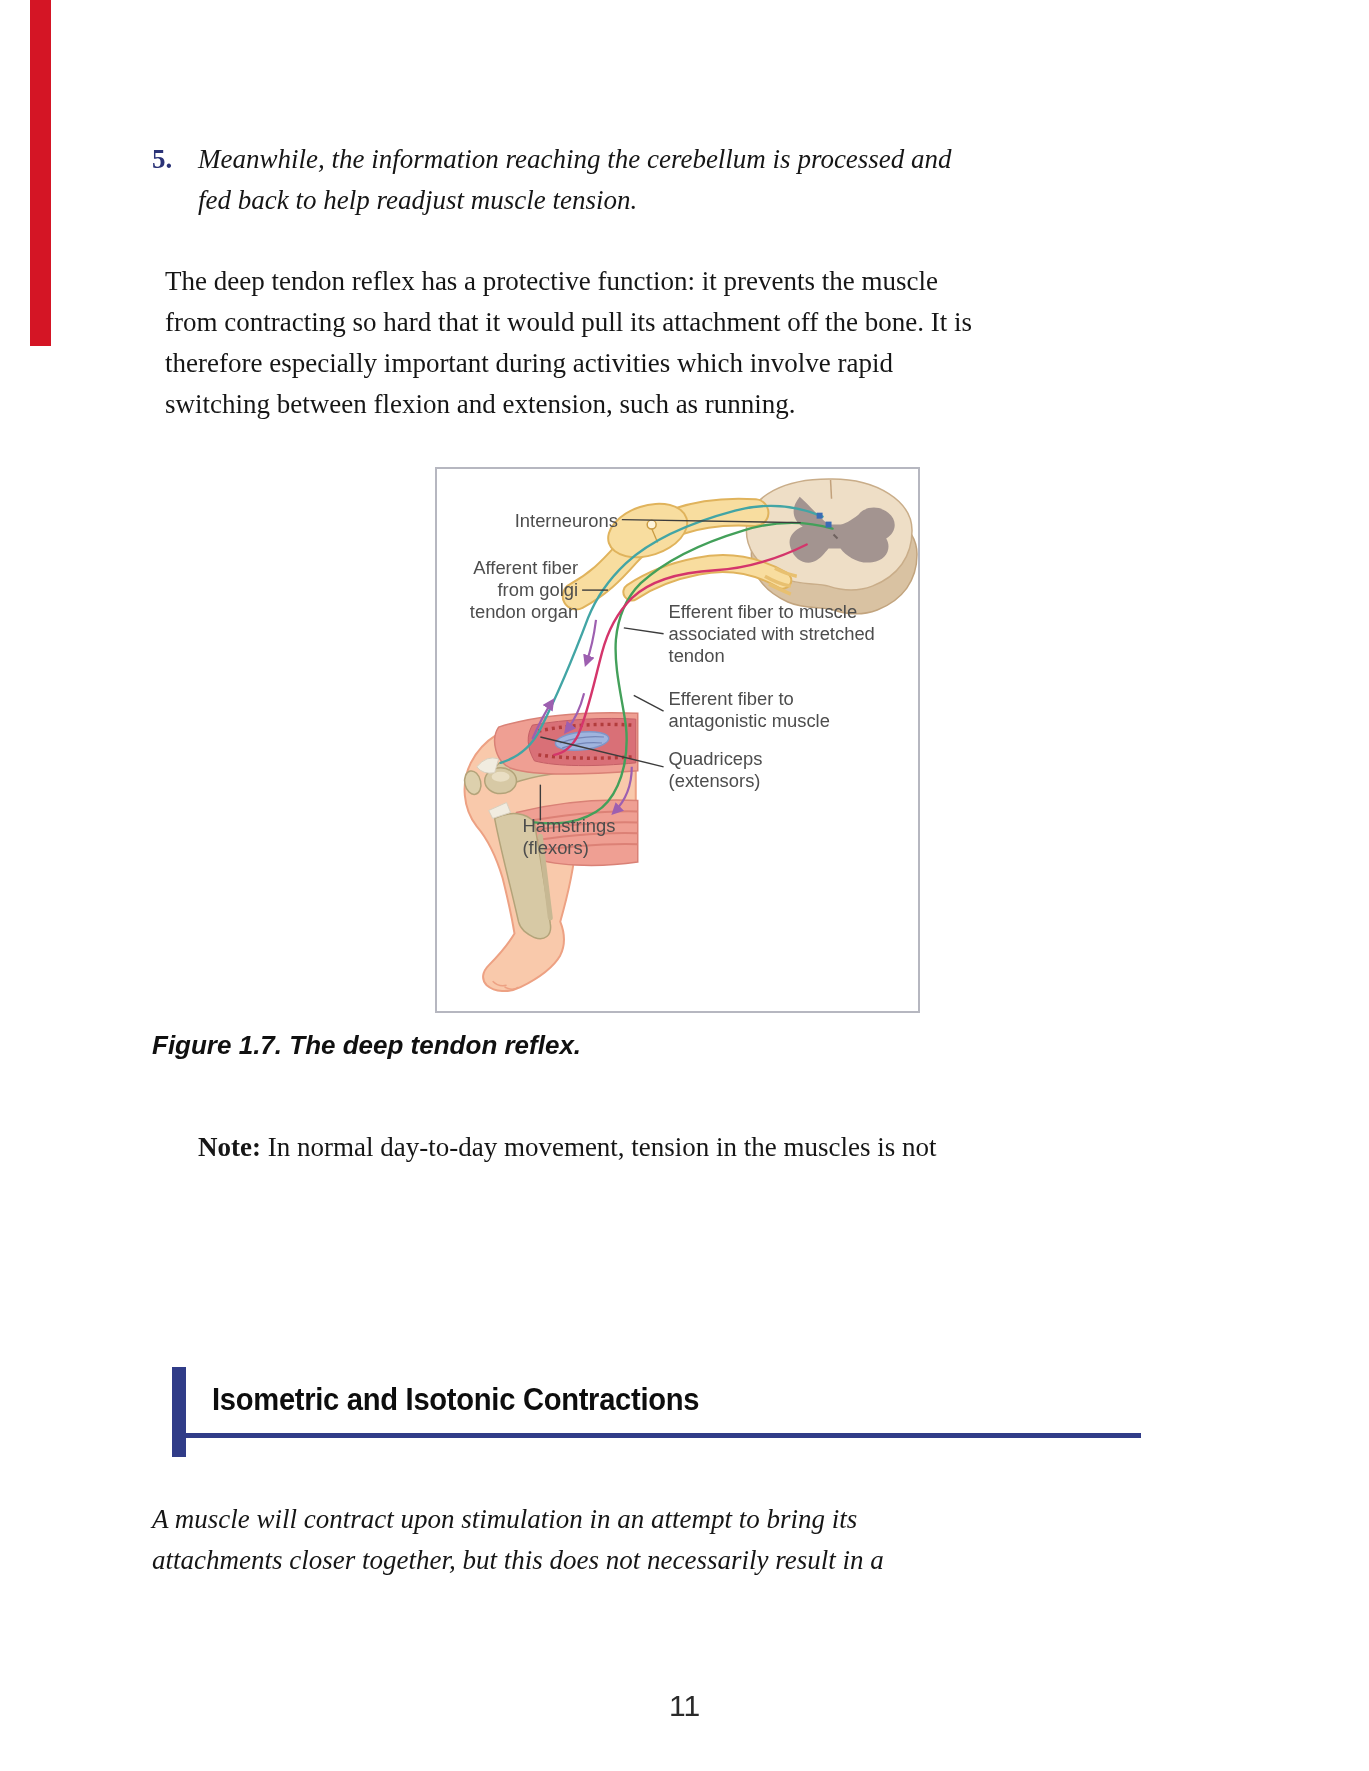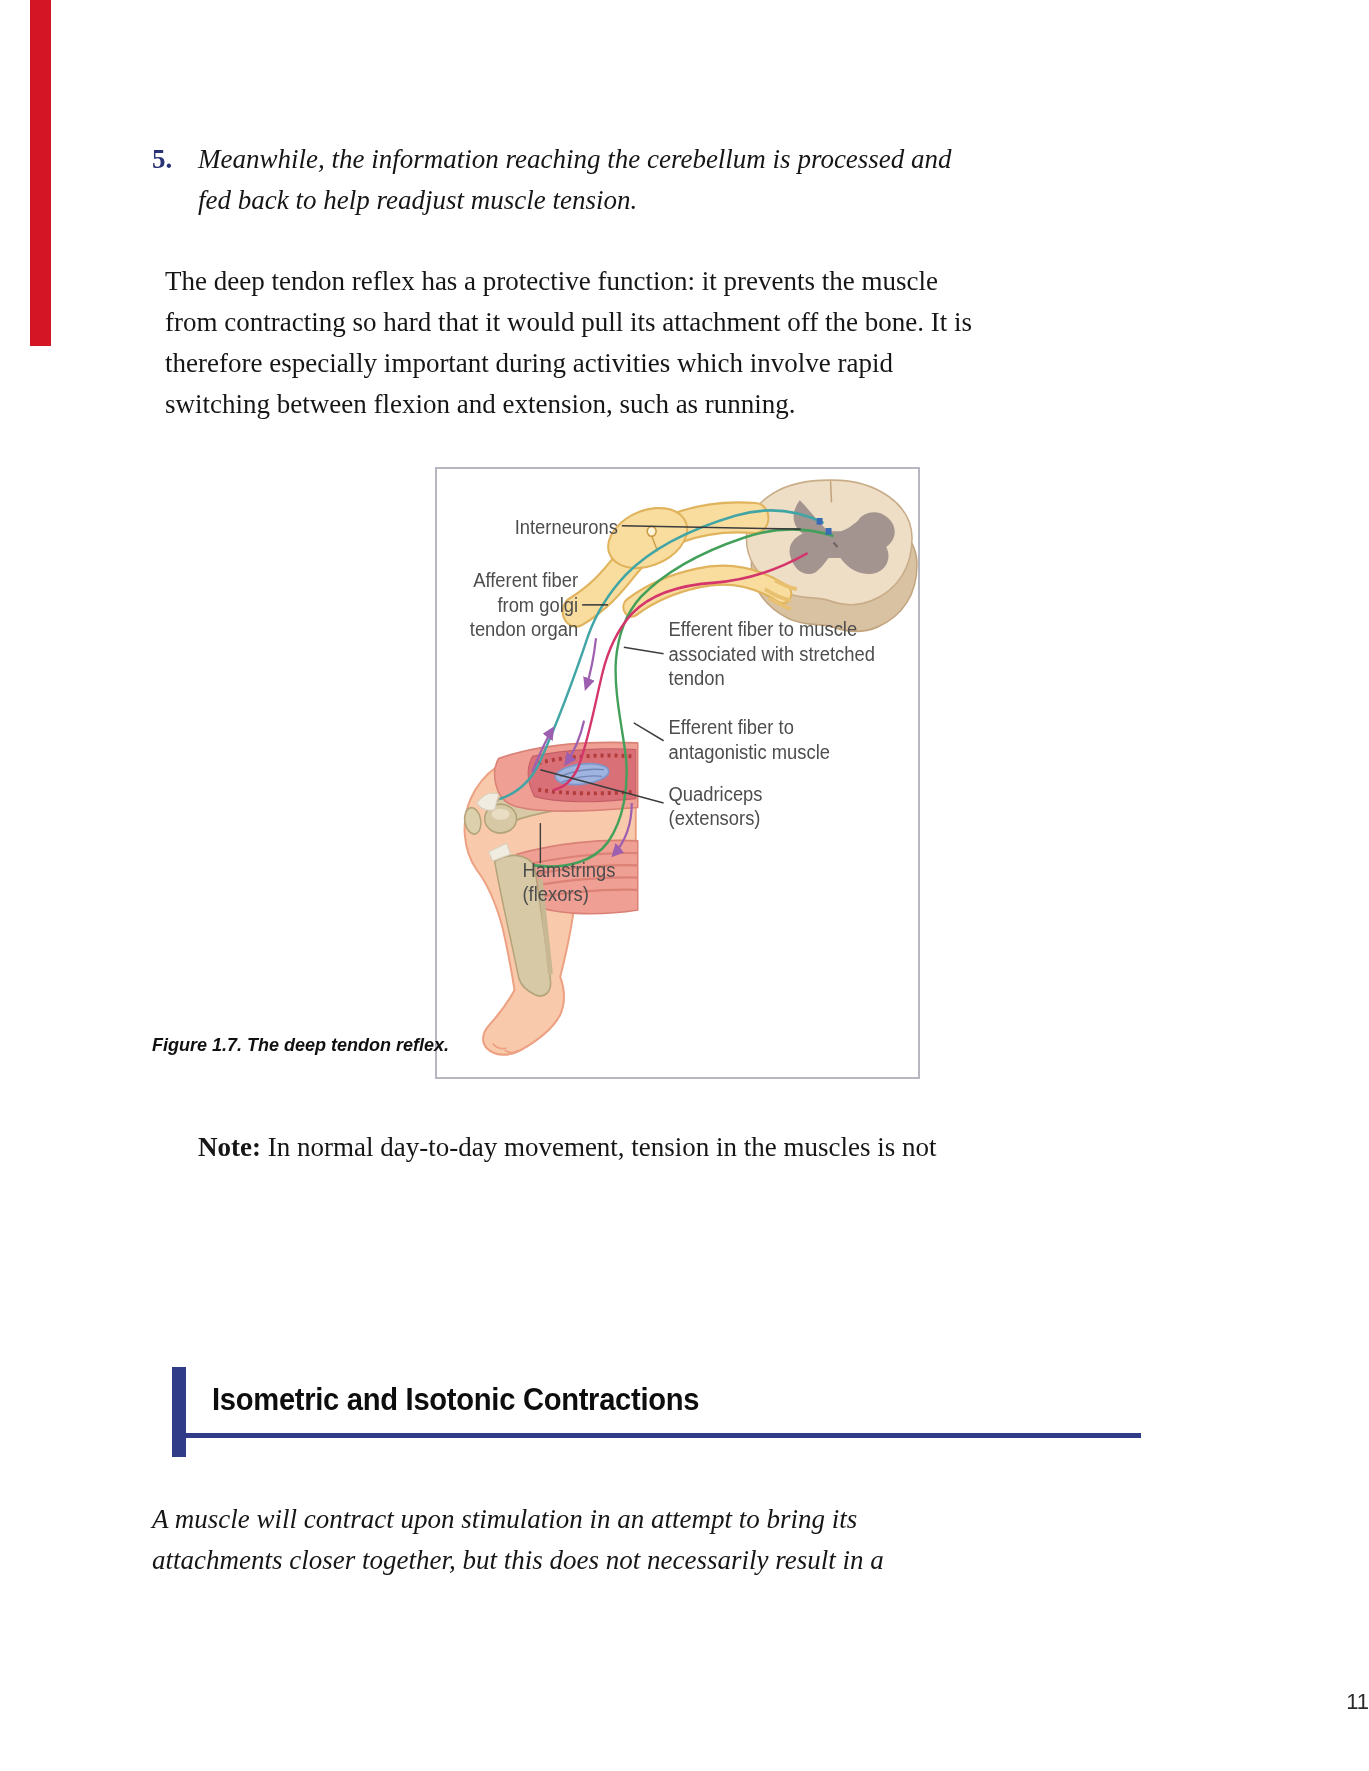--- a/index.html
+++ b/index.html
@@ -5,32 +5,32 @@
   html,body{margin:0;padding:0;background:#ffffff;}
   .page{position:relative;width:1369px;height:1771px;background:#ffffff;overflow:hidden;
         font-family:"Liberation Sans",sans-serif;}
   .abs{position:absolute;}
   .serif{font-family:"Liberation Serif",serif;font-size:27px;line-height:41px;color:#161616;}
   .ml{white-space:pre-line;}
   .red-tab{left:30px;top:0;width:21px;height:346px;background:#d41525;}
   .list-num{left:152px;top:139px;font-weight:bold;color:#2b3377;}
   .list-text{left:198px;top:139px;font-style:italic;}
   .para1{left:152px;top:261px;margin-left:13px;}
-  .fig-frame{left:435px;top:467px;width:485px;height:612px;border:2px solid #b6b7c0;
+  .fig-frame{left:435px;top:467px;width:485px;height:546px;border:2px solid #b6b7c0;
              box-sizing:border-box;background:#ffffff;}
-  .fig-caption{left:152px;top:1030px;font-style:italic;font-weight:bold;font-size:18px;
+  .fig-caption{left:152px;top:1030px;font-style:italic;font-weight:bold;font-size:26px;
                line-height:30px;color:#101010;}
   .note{left:152px;top:1127px;margin-left:46px;}
   .note b{font-weight:bold;}
   .hd-bar{left:172px;top:1367px;width:14px;height:90px;background:#303c88;}
   .hd-title{left:212px;top:1379px;font-size:31px;line-height:42px;font-weight:bold;color:#0d0d0d;
             letter-spacing:-0.3px;transform:scaleX(.94);transform-origin:left center;white-space:nowrap;}
   .hd-rule{left:179px;top:1433px;width:962px;height:5px;background:#303c88;}
   .para2{left:152px;top:1499px;font-style:italic;}
-  .pgnum{left:0;top:1689px;width:100%;text-align:right;font-size:22px;color:#2a2a2a;}
+  .pgnum{left:0;top:1689px;width:100%;text-align:center;font-size:30px;color:#2a2a2a;}
   svg text{font-family:"Liberation Sans",sans-serif;font-size:18.5px;fill:#4d4d4d;}
 </style>
 </head>
 <body>
 
 <div class="page">
 
   <div class="abs red-tab"></div>
 
   <div class="abs serif list-num">5.</div>

